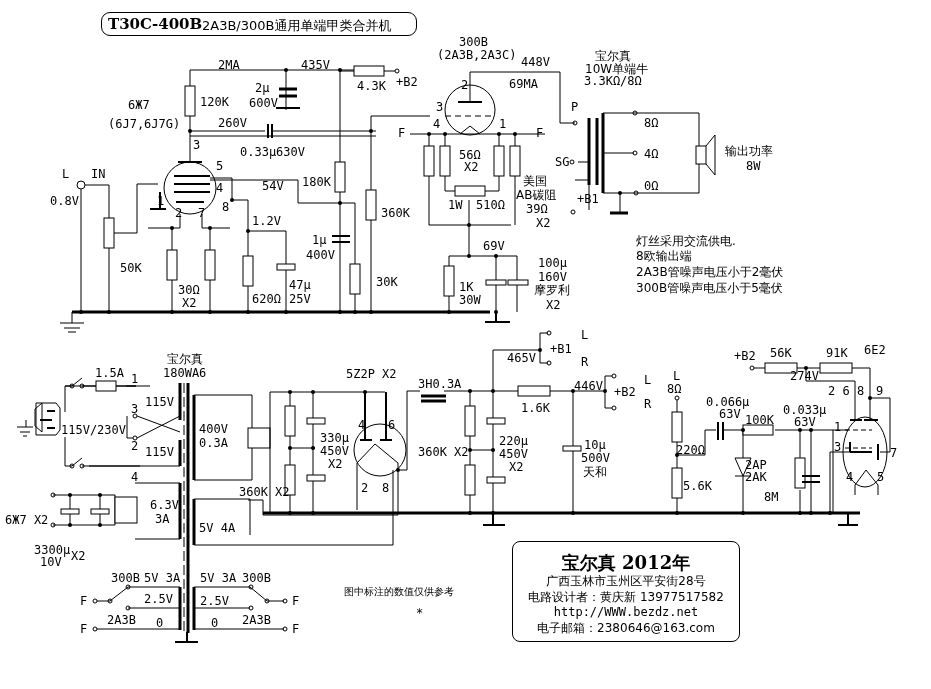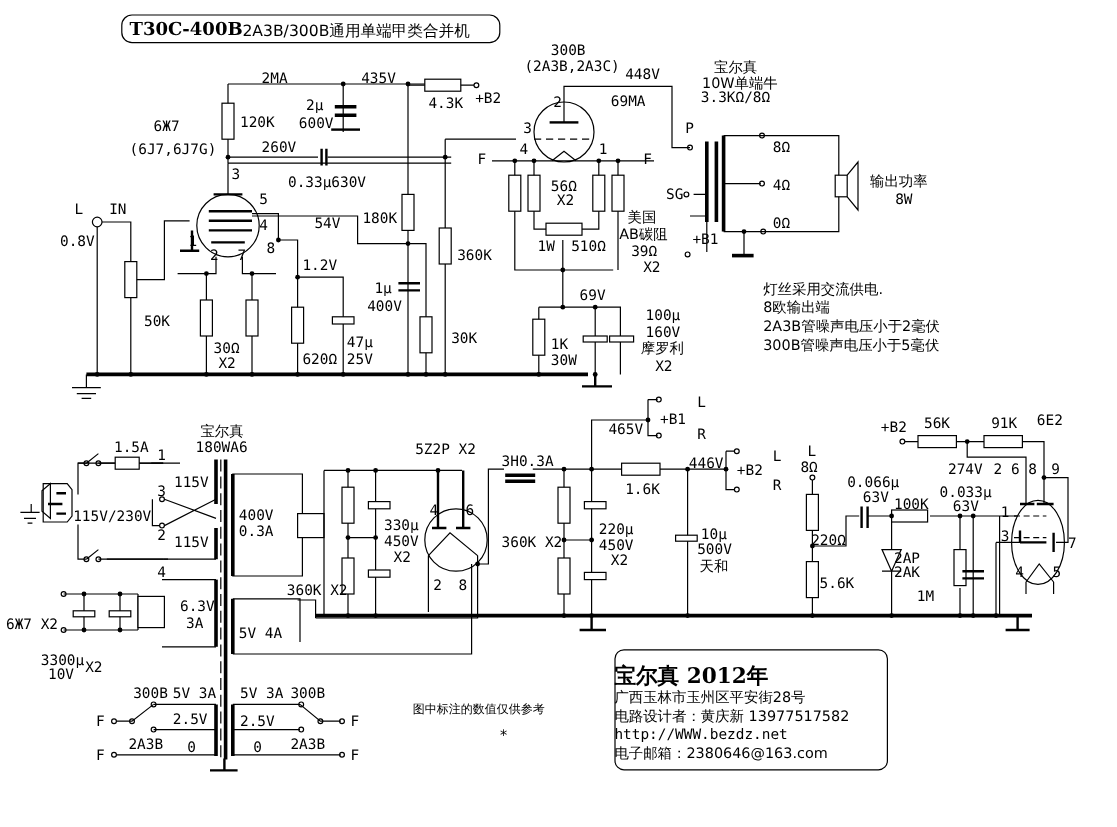--- a/index.html
+++ b/index.html
@@ -4,21 +4,21 @@
 <style>
   html,body{margin:0;padding:0;background:#fff;}
   body{width:931px;height:689px;overflow:hidden;position:relative;font-family:"DejaVu Sans Mono","Liberation Mono",monospace;color:#000;}
   svg{position:absolute;left:0;top:0;}
   .t{position:absolute;font-size:12px;line-height:13px;white-space:nowrap;color:#000;font-family:"DejaVu Sans Mono","Liberation Mono",monospace;}
   .cjk{font-family:"DejaVu Sans","Liberation Sans",sans-serif;}
   .title-box{position:absolute;left:101px;top:12px;width:314px;height:22px;border:1px solid #000;border-radius:9px;}
   .title-main{position:absolute;left:108px;top:15px;font-size:15px;font-weight:bold;font-family:"DejaVu Serif","Liberation Serif",serif;white-space:nowrap;}
   .title-sub{position:absolute;left:202px;top:17px;font-size:13px;white-space:nowrap;}
   .info-box{position:absolute;left:512px;top:541px;width:226px;height:99px;border:1px solid #000;border-radius:8px;}
-  .info-line{position:absolute;left:512px;width:228px;white-space:nowrap;font-size:12px;}
+  .info-line{position:absolute;left:512px;width:228px;text-align:center;white-space:nowrap;font-size:12px;}
   .info-title{font-size:18px;font-weight:bold;font-family:"DejaVu Serif","Liberation Serif",serif;}
 </style>
 </head>
 <body>
 
 <svg width="931" height="689" viewBox="0 0 931 689">
   <g stroke="#000" stroke-width="1" fill="none">
 
     <path d="M72 312 H490" stroke-width="3"></path>
     <path d="M72 312 V323 M60 323 H84 M64 328 H80 M68 332 H76"></path>
@@ -411,28 +411,28 @@
 
 <div class="t" style="left:673px;top:370px">L</div>
 <div class="t" style="left:667px;top:383px">8Ω</div>
 <div class="t" style="left:676px;top:444px">220Ω</div>
 <div class="t" style="left:683px;top:480px">5.6K</div>
 <div class="t" style="left:706px;top:396px">0.066μ</div>
 <div class="t" style="left:719px;top:408px">63V</div>
 <div class="t" style="left:745px;top:459px">2AP</div>
 <div class="t" style="left:745px;top:471px">2AK</div>
 <div class="t" style="left:745px;top:414px">100K</div>
-<div class="t" style="left:764px;top:491px">1M</div>
+<div class="t" style="left:764px;top:491px">8M</div>
 <div class="t" style="left:783px;top:404px">0.033μ</div>
 <div class="t" style="left:794px;top:416px">63V</div>
 <div class="t" style="left:734px;top:350px">+B2</div>
 <div class="t" style="left:770px;top:347px">56K</div>
 <div class="t" style="left:826px;top:347px">91K</div>
 <div class="t" style="left:864px;top:344px">6E2</div>
-<div class="t" style="left:790px;top:385px">274V</div>
+<div class="t" style="left:790px;top:370px">274V</div>
 <div class="t" style="left:828px;top:385px">2 6 8</div>
 <div class="t" style="left:876px;top:385px">9</div>
 <div class="t" style="left:834px;top:421px">1</div>
 <div class="t" style="left:834px;top:441px">3</div>
 <div class="t" style="left:890px;top:447px">7</div>
 <div class="t" style="left:846px;top:471px">4</div>
 <div class="t" style="left:877px;top:471px">5</div>
 
 <div class="t cjk" style="left:344px;top:585px;font-size:10px">图中标注的数值仅供参考</div>
 <div class="t" style="left:416px;top:607px">*</div>

